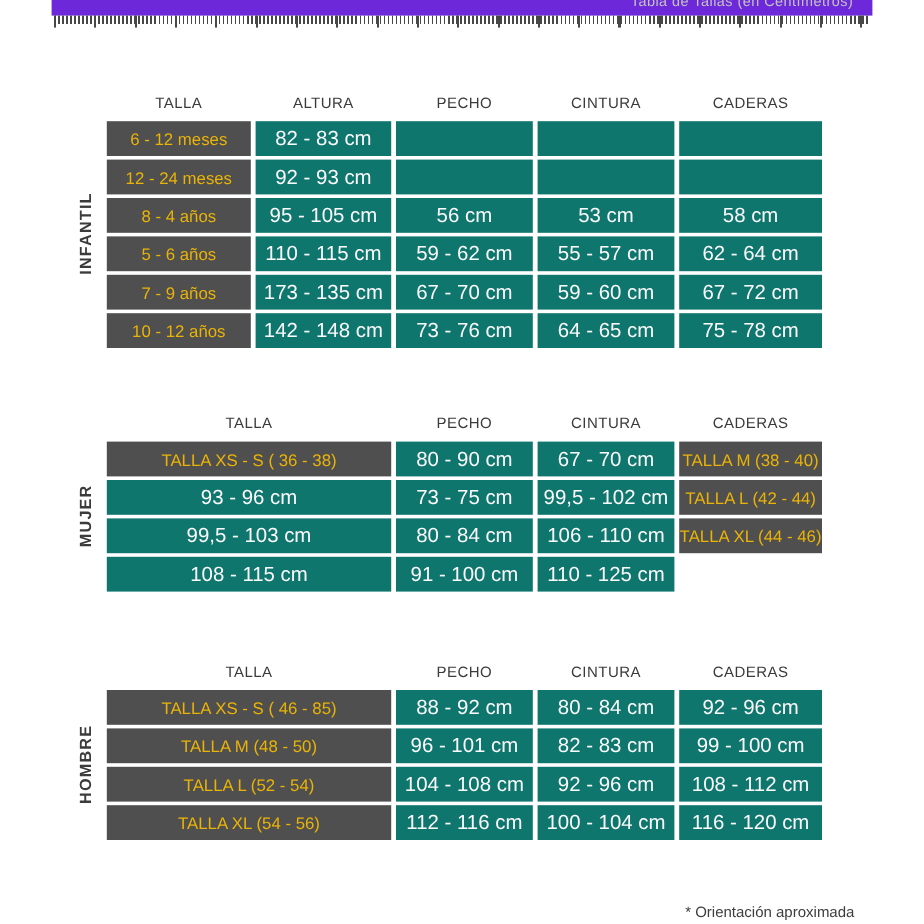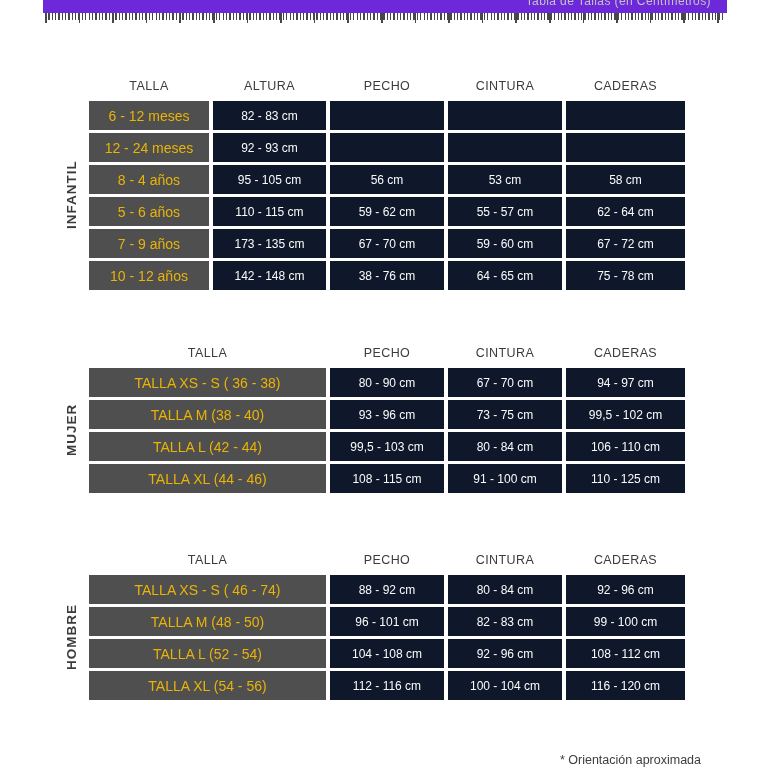--- a/index.html
+++ b/index.html
@@ -27,34 +27,34 @@
     background:repeating-linear-gradient(90deg,#474747 0 1.7px,transparent 1.7px 33.6px);
   }
   
   .section{position:absolute;display:grid;column-gap:4px;row-gap:3px;text-align:center;}
   #sec-infantil{left:89px;top:74px;grid-template-columns:120px 113px 114px 114px 119px;grid-template-rows:24px repeat(6,29px);}
   #sec-mujer   {left:89px;top:341px;grid-template-columns:237px 114px 114px 119px;grid-template-rows:24px repeat(4,29px);}
   #sec-hombre  {left:89px;top:548px;grid-template-columns:237px 114px 114px 119px;grid-template-rows:24px repeat(4,29px);}
   .cell{display:flex;align-items:center;justify-content:center;}
   .hcell{color:#3b3b3b;font-size:12.5px;letter-spacing:.4px;}
   .lcell{background:#4f4f4f;color:#eab308;font-size:14px;}
-  .dcell{background:#0f172a;color:#fbfbfb;font-size:12px;}
+  .dcell{background:#0f766e;color:#fbfbfb;font-size:17px;}
   
   .side-label{
     position:absolute;left:60px;width:22px;height:140px;
     display:flex;align-items:center;justify-content:center;
     writing-mode:vertical-lr;transform:rotate(180deg);
     color:#3b3b3b;font-weight:bold;font-size:13.5px;letter-spacing:1px;
   }
   #label-infantil{top:125px;}
   #label-mujer{top:360px;}
   #label-hombre{top:567px;}
   
   #footnote{
-    position:absolute;right:69px;top:753px;color:#3d3d3d;font-size:12.5px;
+    position:absolute;right:58px;top:753px;color:#3d3d3d;font-size:12.5px;
   }
 </style>
 </head>
 <body>
 
 <div id="page">
 
   <div id="title-bar">
     <span class="title">Tabla de Tallas (en Centímetros)</span>
   </div>
@@ -97,36 +97,35 @@
     <div class="cell dcell">62 - 64 cm</div>
 
     <div class="cell lcell">7 - 9 años</div>
     <div class="cell dcell">173 - 135 cm</div>
     <div class="cell dcell">67 - 70 cm</div>
     <div class="cell dcell">59 - 60 cm</div>
     <div class="cell dcell">67 - 72 cm</div>
 
     <div class="cell lcell">10 - 12 años</div>
     <div class="cell dcell">142 - 148 cm</div>
-    <div class="cell dcell">38 - 76 cm</div>
+    <div class="cell dcell">73 - 76 cm</div>
     <div class="cell dcell">64 - 65 cm</div>
     <div class="cell dcell">75 - 78 cm</div>
   </div>
 
   <div class="side-label" id="label-mujer">MUJER</div>
   <div class="section" id="sec-mujer">
     <div class="cell hcell">TALLA</div>
     <div class="cell hcell">PECHO</div>
     <div class="cell hcell">CINTURA</div>
     <div class="cell hcell">CADERAS</div>
 
     <div class="cell lcell">TALLA XS - S ( 36 - 38)</div>
     <div class="cell dcell">80 - 90 cm</div>
     <div class="cell dcell">67 - 70 cm</div>
-    <div class="cell dcell">94 - 97 cm</div>
 
     <div class="cell lcell">TALLA M (38 - 40)</div>
     <div class="cell dcell">93 - 96 cm</div>
     <div class="cell dcell">73 - 75 cm</div>
     <div class="cell dcell">99,5 - 102 cm</div>
 
     <div class="cell lcell">TALLA L (42 - 44)</div>
     <div class="cell dcell">99,5 - 103 cm</div>
     <div class="cell dcell">80 - 84 cm</div>
     <div class="cell dcell">106 - 110 cm</div>
@@ -137,21 +136,21 @@
     <div class="cell dcell">110 - 125 cm</div>
   </div>
 
   <div class="side-label" id="label-hombre">HOMBRE</div>
   <div class="section" id="sec-hombre">
     <div class="cell hcell">TALLA</div>
     <div class="cell hcell">PECHO</div>
     <div class="cell hcell">CINTURA</div>
     <div class="cell hcell">CADERAS</div>
 
-    <div class="cell lcell">TALLA XS - S ( 46 - 74)</div>
+    <div class="cell lcell">TALLA XS - S ( 46 - 85)</div>
     <div class="cell dcell">88 - 92 cm</div>
     <div class="cell dcell">80 - 84 cm</div>
     <div class="cell dcell">92 - 96 cm</div>
 
     <div class="cell lcell">TALLA M (48 - 50)</div>
     <div class="cell dcell">96 - 101 cm</div>
     <div class="cell dcell">82 - 83 cm</div>
     <div class="cell dcell">99 - 100 cm</div>
 
     <div class="cell lcell">TALLA L (52 - 54)</div>

